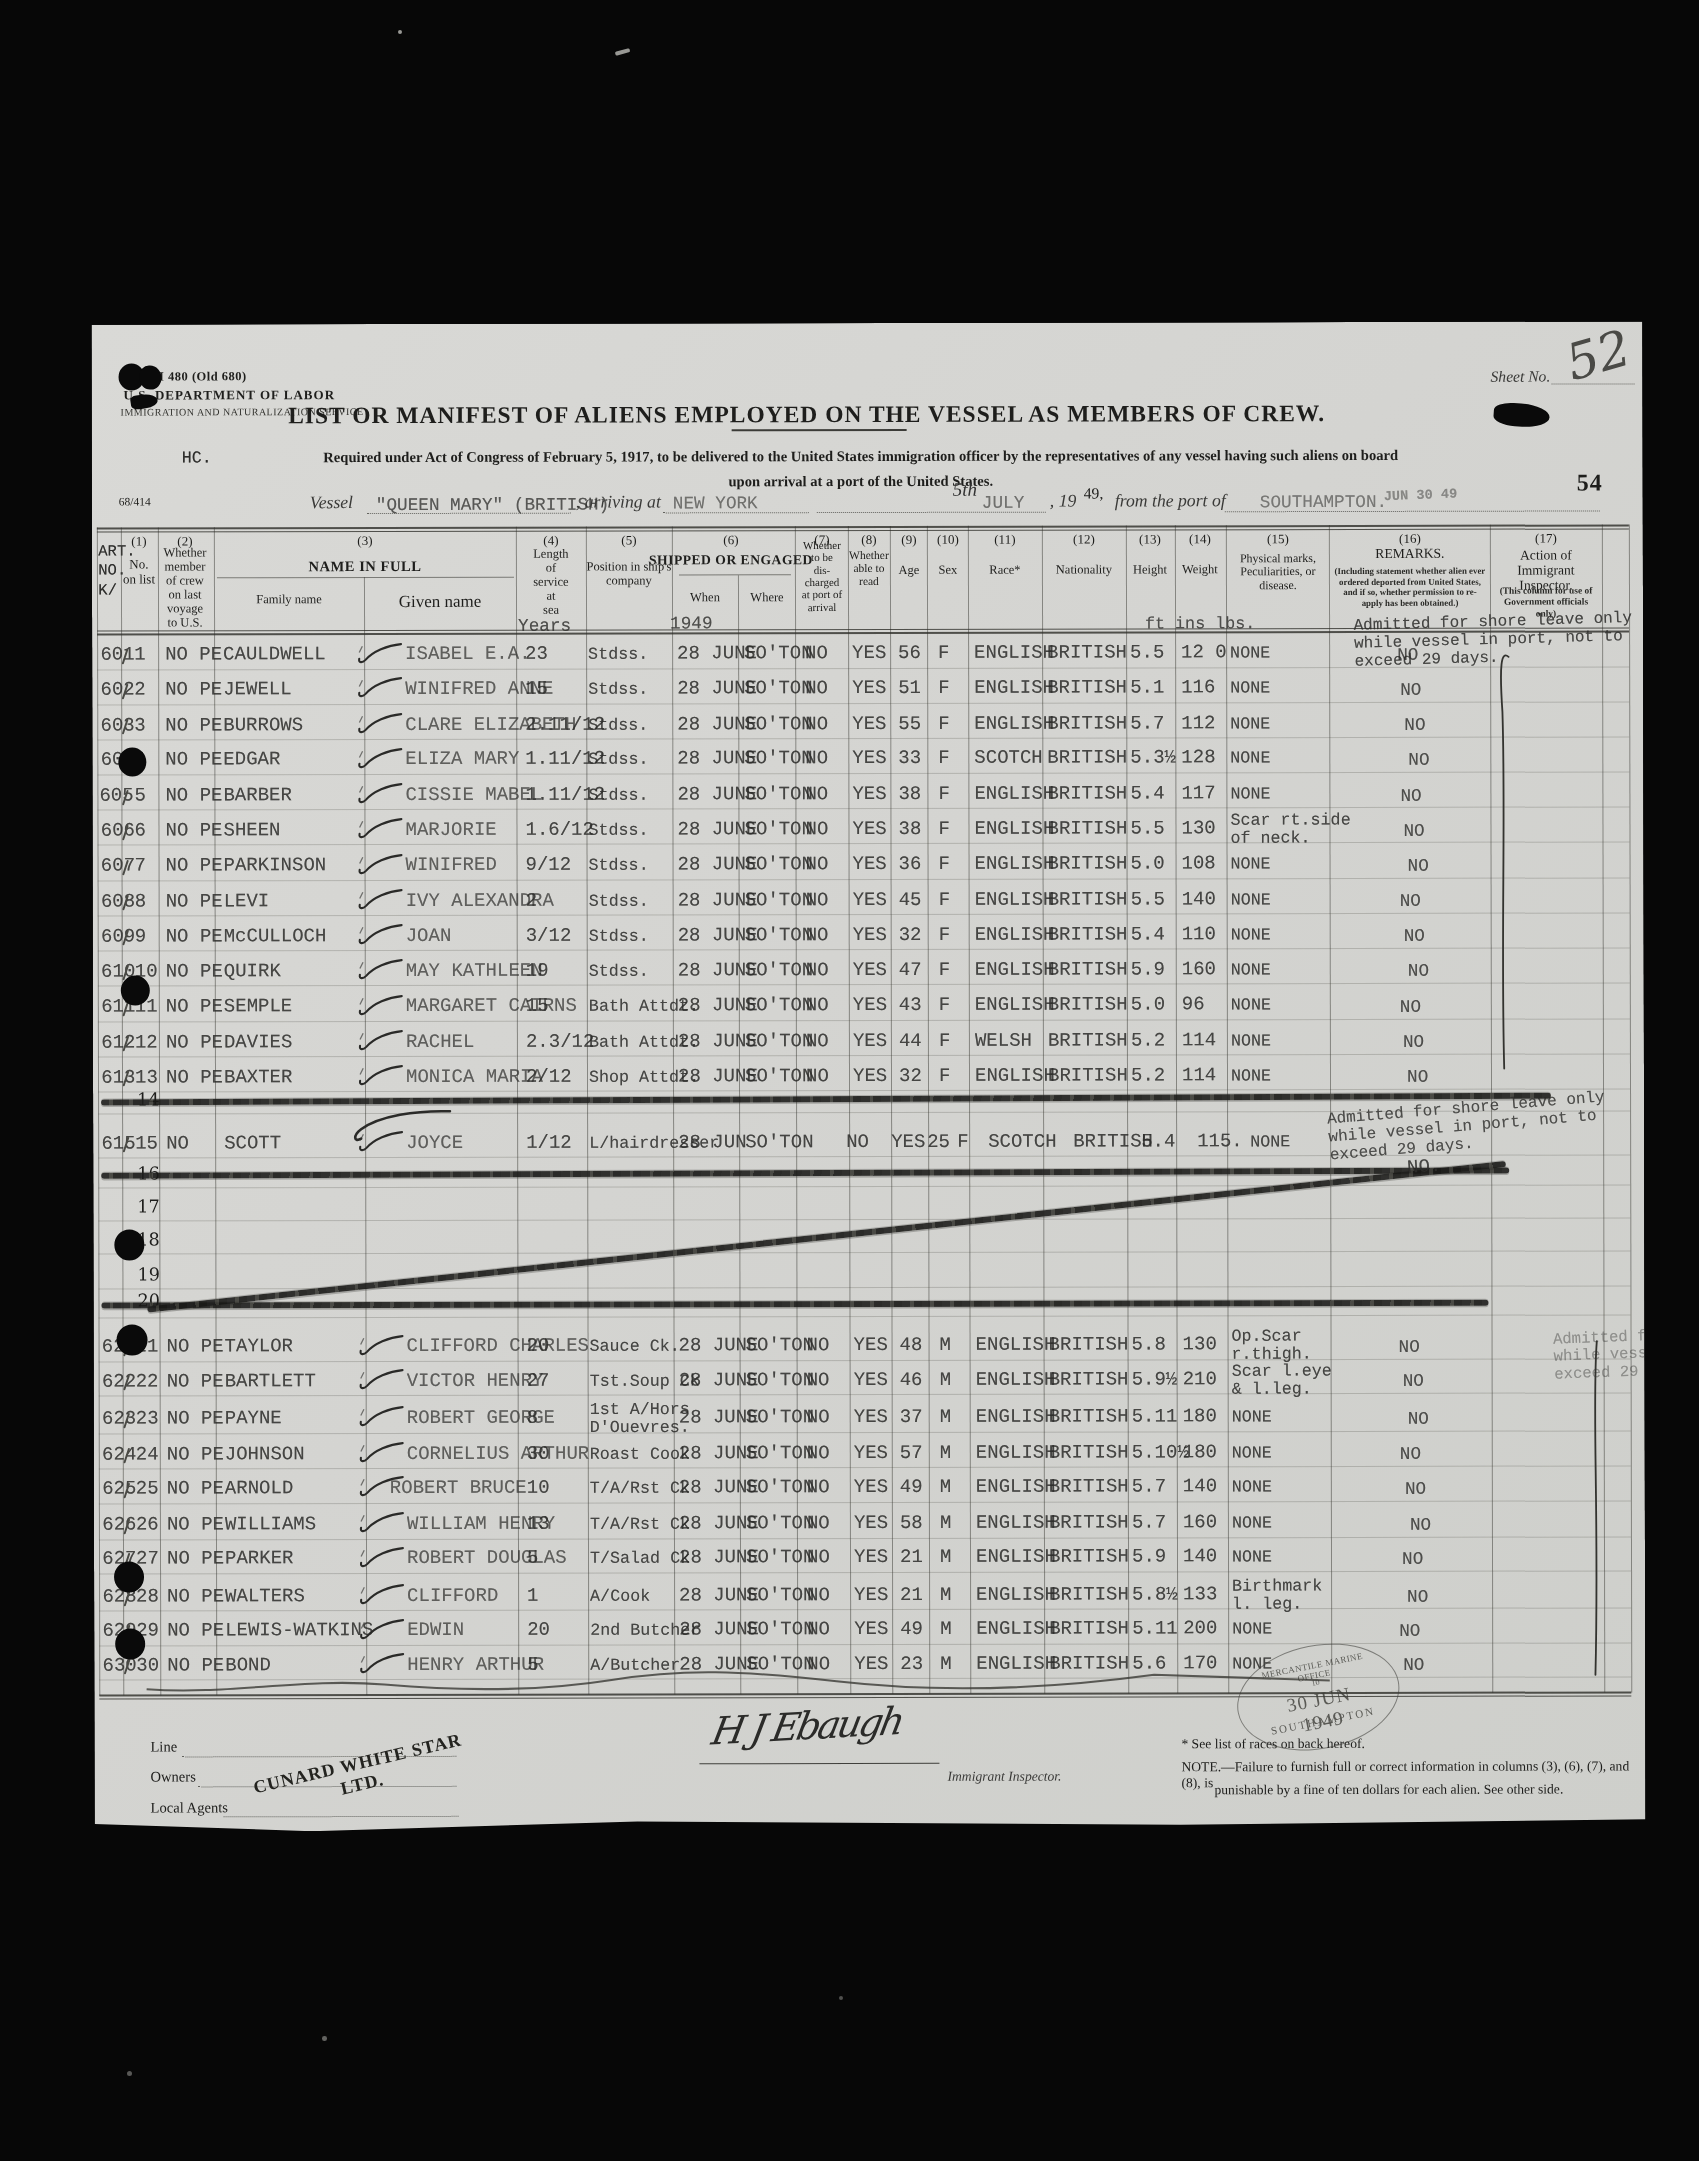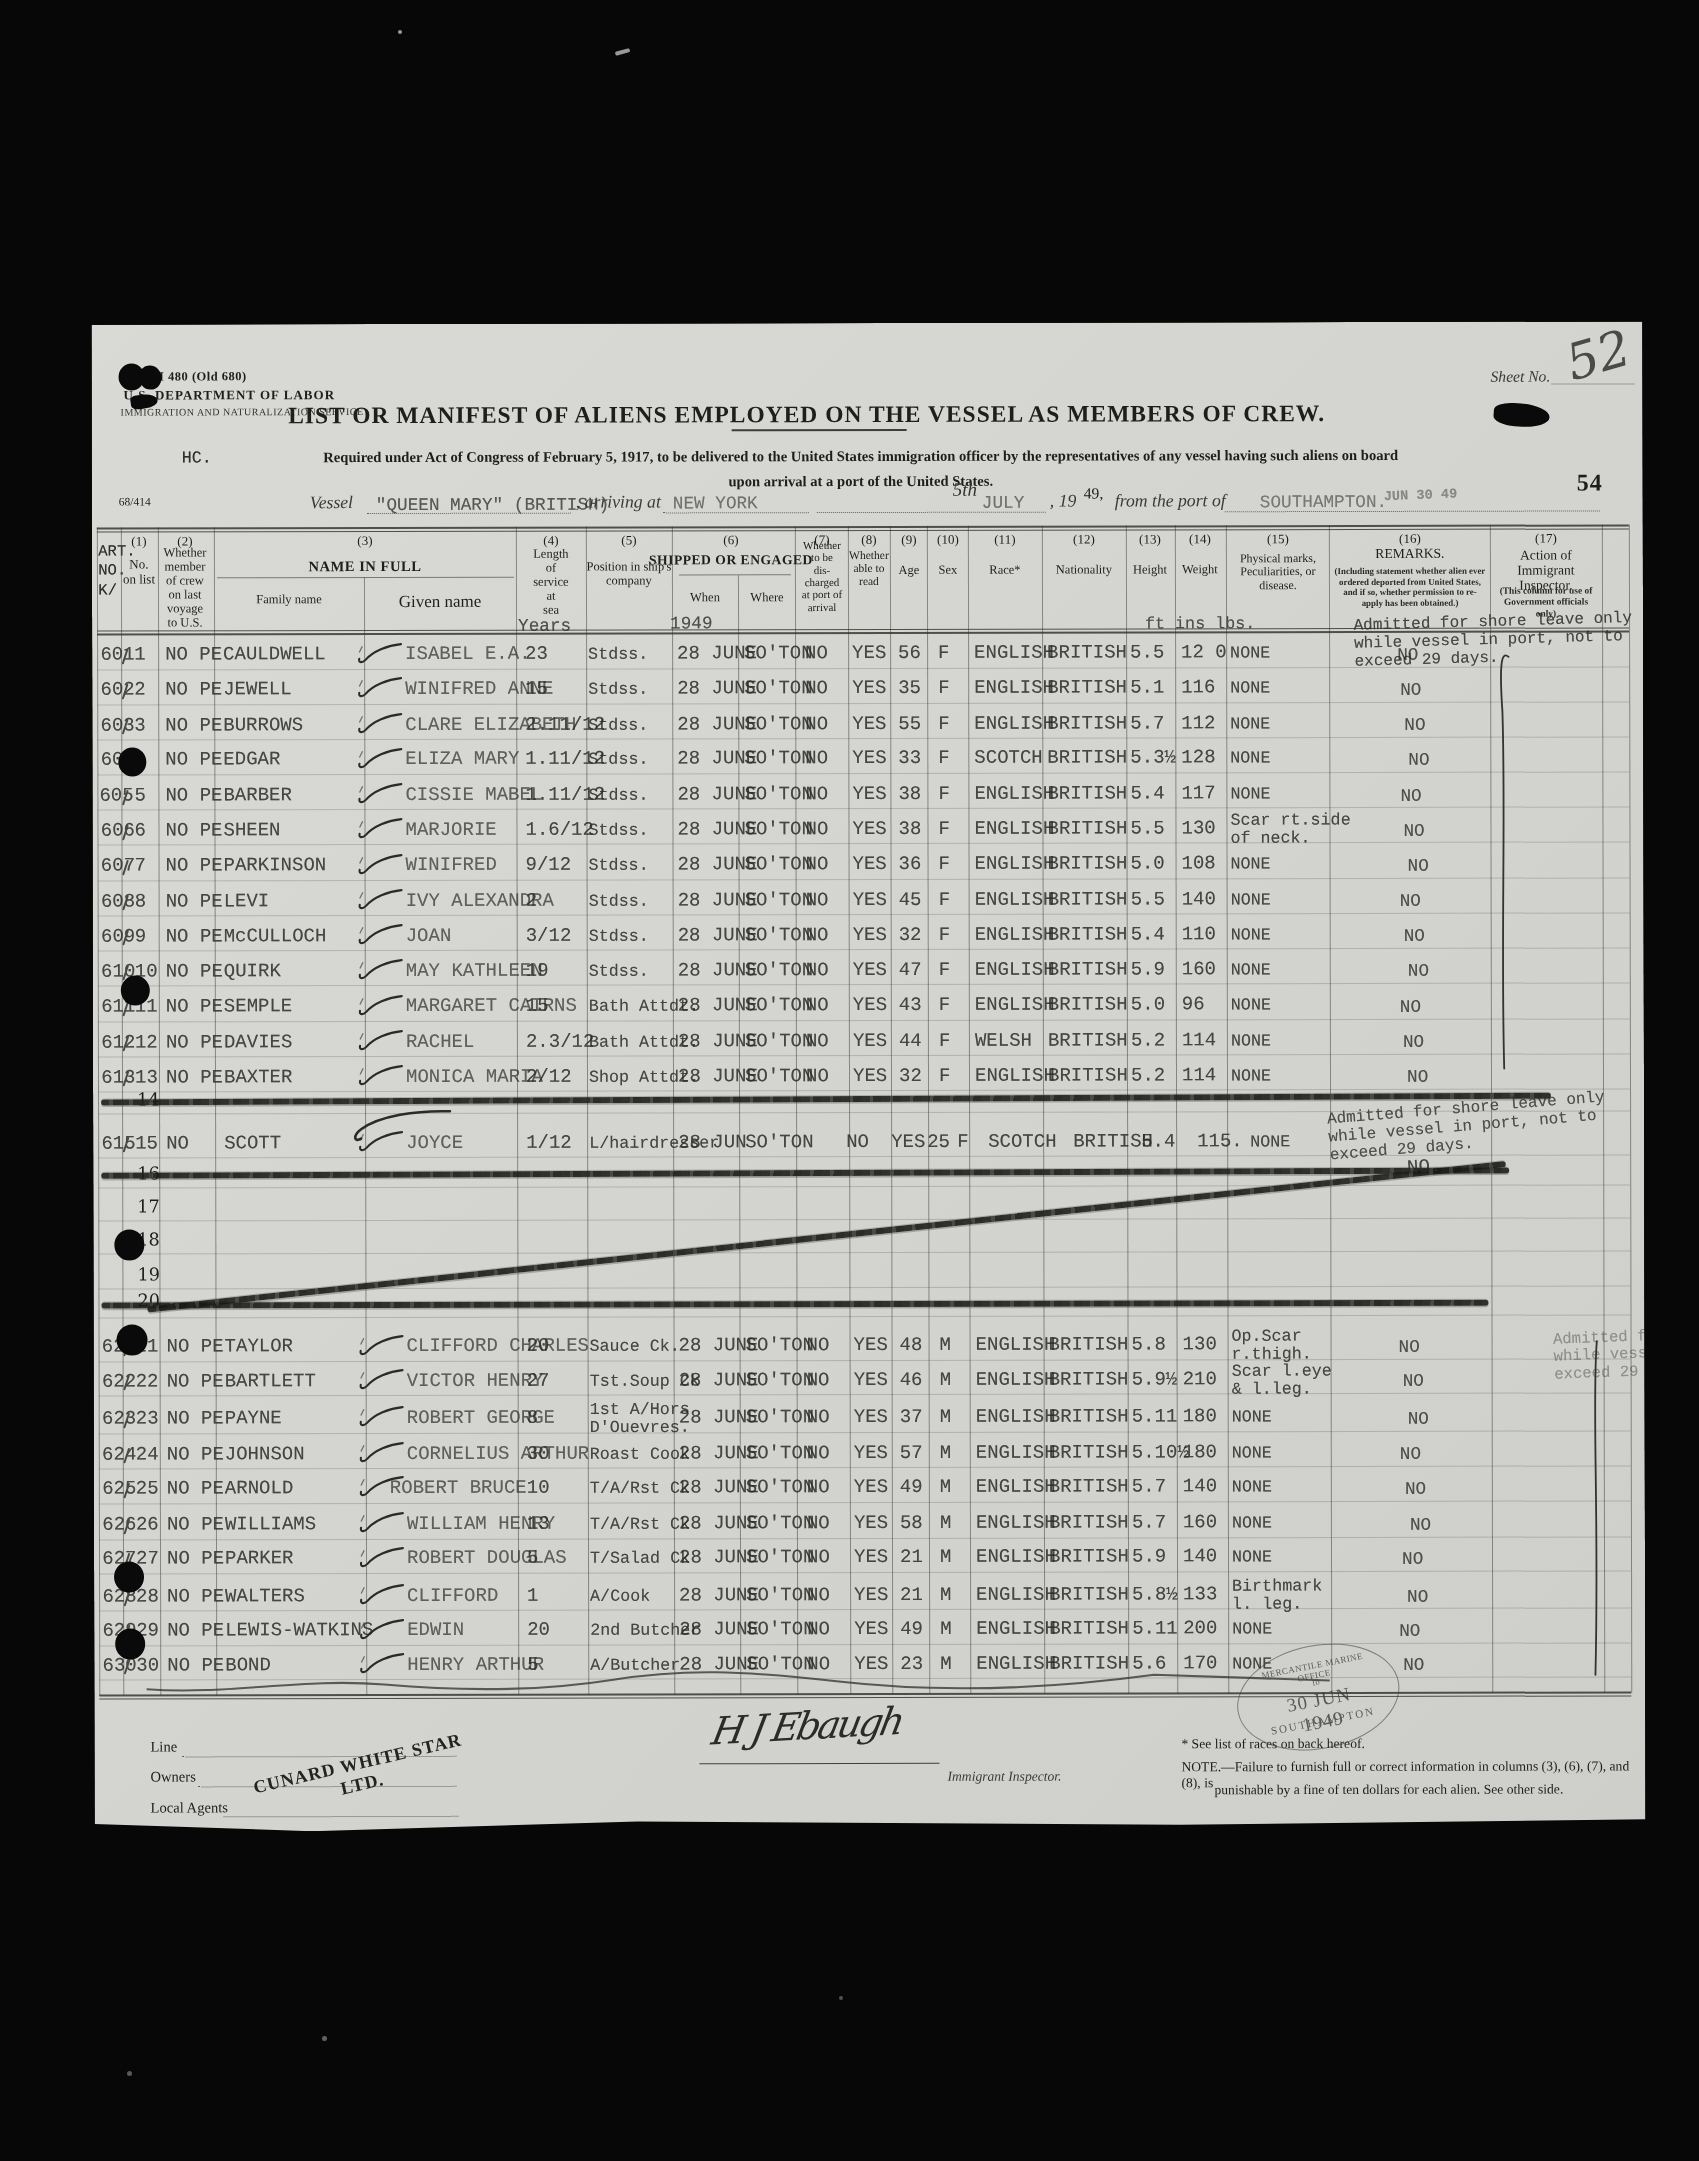--- a/index.html
+++ b/index.html
@@ -197,21 +197,21 @@
         <div class="t cell" style="left: 42px; top: 366px; font-size: 19px; opacity: 0.85;">2</div>
         <div class="t cell" style="left: 73px; top: 366px; font-size: 19px; opacity: 0.85;">NO PE</div>
         <div class="t cell" style="left: 131px; top: 366px; font-size: 19px; opacity: 0.85;">JEWELL</div>
         <div class="t cell" style="left: 313px; top: 366px; font-size: 19px; opacity: 0.7; text-align: center;">WINIFRED ANNE</div>
         <div class="t cell" style="left: 433px; top: 366px; font-size: 19px; opacity: 0.85;">15</div>
         <div class="t cell" style="left: 496px; top: 366px; font-size: 16.7px; opacity: 0.85;">Stdss.</div>
         <div class="t cell" style="left: 585px; top: 366px; font-size: 19px; opacity: 0.85;">28 JUNE</div>
         <div class="t cell" style="left: 652px; top: 366px; font-size: 19px; opacity: 0.85;">SO'TON</div>
         <div class="t cell" style="left: 713px; top: 366px; font-size: 19px; opacity: 0.85;">NO</div>
         <div class="t cell" style="left: 760px; top: 366px; font-size: 19px; opacity: 0.85;">YES</div>
-        <div class="t cell" style="left: 806px; top: 366px; font-size: 19px; opacity: 0.85;">35</div>
+        <div class="t cell" style="left: 806px; top: 366px; font-size: 19px; opacity: 0.85;">51</div>
         <div class="t cell" style="left: 846px; top: 366px; font-size: 19px; opacity: 0.85;">F</div>
         <div class="t cell" style="left: 882px; top: 366px; font-size: 19px; opacity: 0.85;">ENGLISH</div>
         <div class="t cell" style="left: 955px; top: 366px; font-size: 19px; opacity: 0.85;">BRITISH</div>
         <div class="t cell" style="left: 1038px; top: 366px; font-size: 19px; opacity: 0.85;">5.1</div>
         <div class="t cell" style="left: 1089px; top: 366px; font-size: 19px; opacity: 0.85;">116</div>
         <div class="t cell" style="left: 1138px; top: 366px; font-size: 16.7px; opacity: 0.85;">NONE</div>
         <div class="p" style="left: 32px; top: 359px; width: 1.6px; height: 15.6px; background: rgb(74, 74, 69); transform: rotate(18deg); border-radius: 1px;"></div>
         <div class="p" style="left: 265px; top: 351px;"><svg width="45" height="23" viewBox="0 0 86 44" style="position:static">
             <path d="M4,34 C2,42 10,42 16,36 C30,20 58,8 84,6" fill="none" stroke="#2a2a28" stroke-width="4" stroke-linecap="round"></path>
             <path d="M10,10 L4,22" stroke="#2a2a28" stroke-width="2.5" opacity=".6"></path>

